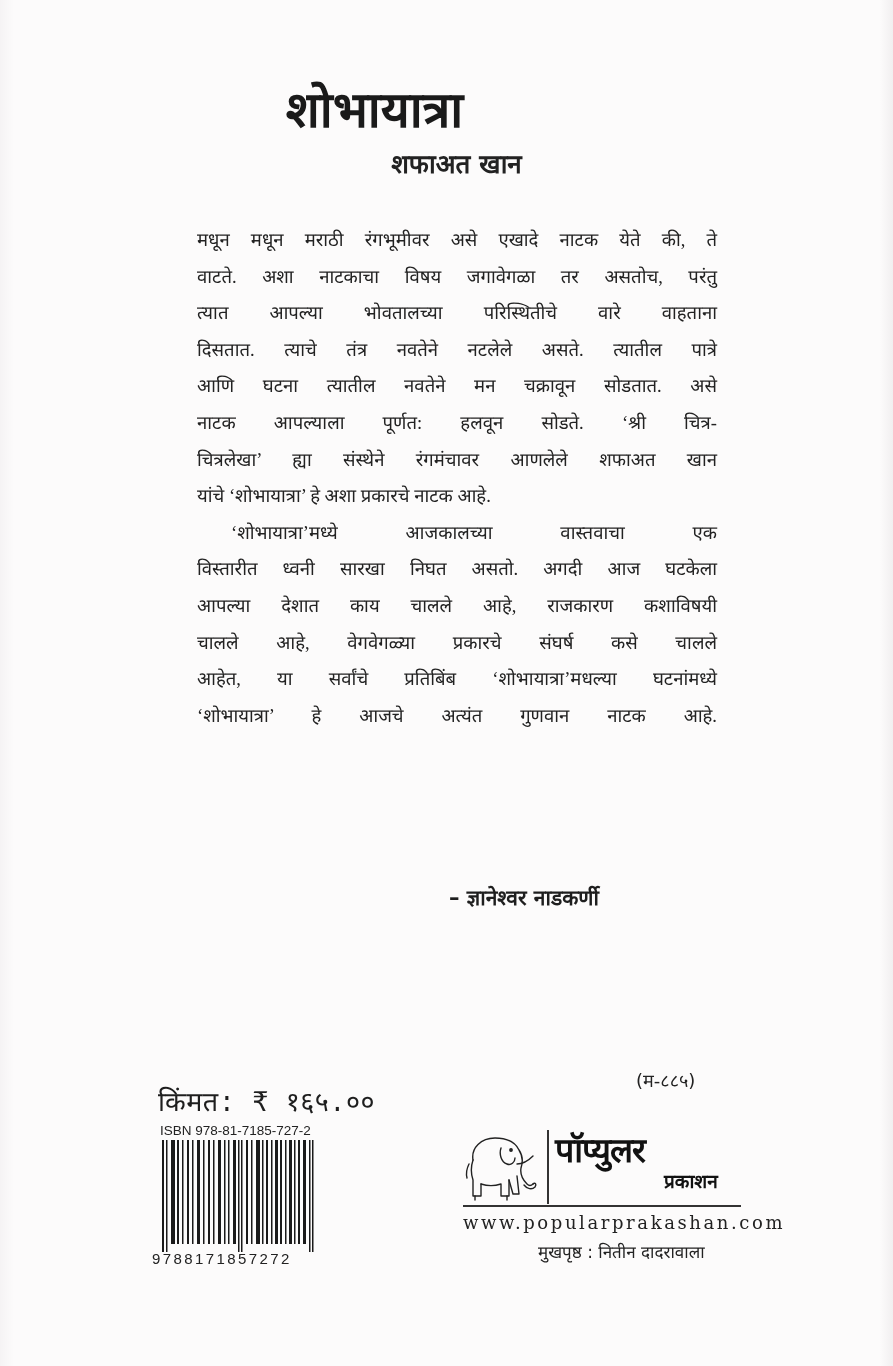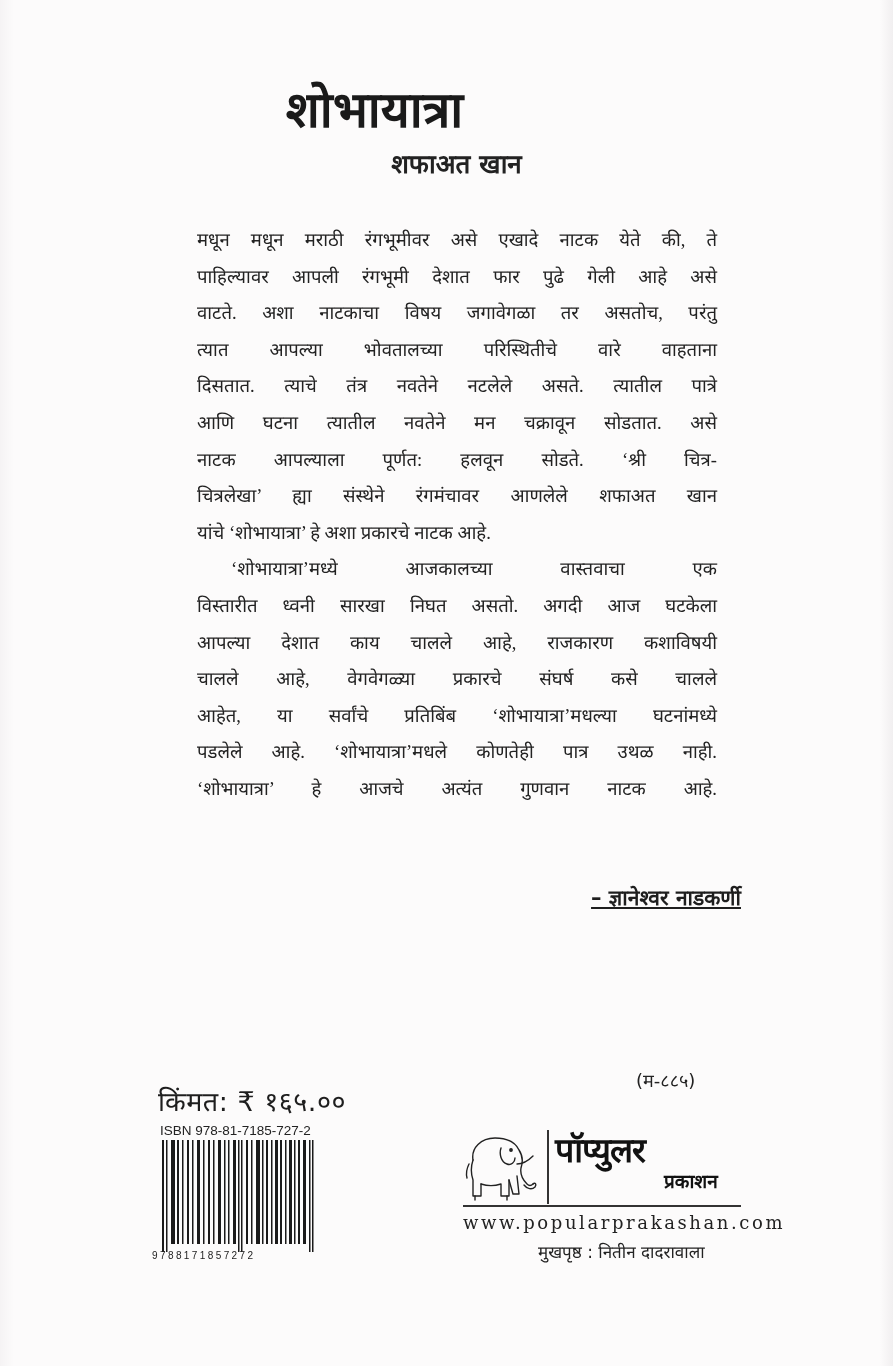--- a/index.html
+++ b/index.html
@@ -60,38 +60,38 @@
   }
   .line.justify {
     text-align: justify;
     text-align-last: justify;
   }
   .line.indent {
     padding-left: 34px;
   }
   .signature {
     position: absolute;
-    left: 496px;
+    left: 449px;
     width: 245px;
     top: 883px;
-    text-align: right;
+    text-align: left;
     font-size: 21px;
     font-weight: bold;
     color: #1e1e1e;
     white-space: nowrap;
-    text-decoration: underline;
   }
   .price {
     position: absolute;
     left: 158px;
     top: 1082px;
     font-size: 27px;
     color: #1e1e1e;
     white-space: nowrap;
     letter-spacing: 0.5px;
+    font-family: Liberation Mono, monospace;
   }
   .isbn {
     position: absolute;
     left: 160px;
     top: 1123px;
     font-family: "Liberation Sans", sans-serif;
     font-size: 13.5px;
     color: #222;
     white-space: nowrap;
   }
@@ -101,21 +101,21 @@
     top: 1140px;
     width: 156px;
     height: 112px;
   }
   .barcode-digits {
     position: absolute;
     left: 152px;
     top: 1250px;
     width: 168px;
     font-family: "Liberation Sans", sans-serif;
-    font-size: 10px;
+    font-size: 15px;
     letter-spacing: 2.4px;
     color: #222;
     white-space: nowrap;
     background: transparent;
   }
   .catalog-code {
     position: absolute;
     left: 636px;
     top: 1068px;
     font-size: 18px;
@@ -195,34 +195,32 @@
 </head>
 <body>
 
 <div class="page">
 
   <div class="title">शोभायात्रा</div>
   <div class="author">शफाअत खान</div>
 
   <div class="body-text">
     <span class="line justify">मधून मधून मराठी रंगभूमीवर असे एखादे नाटक येते की, ते</span>
-    <span class="line justify">पाहिल्यावर आपली रंगभूमी देशात फार पुढे गेली आहे असे</span>
     <span class="line justify">वाटते. अशा नाटकाचा विषय जगावेगळा तर असतोच, परंतु</span>
     <span class="line justify">त्यात आपल्या भोवतालच्या परिस्थितीचे वारे वाहताना</span>
     <span class="line justify">दिसतात. त्याचे तंत्र नवतेने नटलेले असते. त्यातील पात्रे</span>
     <span class="line justify">आणि घटना त्यातील नवतेने मन चक्रावून सोडतात. असे</span>
     <span class="line justify">नाटक आपल्याला पूर्णत: हलवून सोडते. ‘श्री चित्र-</span>
     <span class="line justify">चित्रलेखा’ ह्या संस्थेने रंगमंचावर आणलेले शफाअत खान</span>
     <span class="line">यांचे ‘शोभायात्रा’ हे अशा प्रकारचे नाटक आहे.</span>
     <span class="line justify indent">‘शोभायात्रा’मध्ये आजकालच्या वास्तवाचा एक</span>
     <span class="line justify">विस्तारीत ध्वनी सारखा निघत असतो. अगदी आज घटकेला</span>
     <span class="line justify">आपल्या देशात काय चालले आहे, राजकारण कशाविषयी</span>
     <span class="line justify">चालले आहे, वेगवेगळ्या प्रकारचे संघर्ष कसे चालले</span>
     <span class="line justify">आहेत, या सर्वांचे प्रतिबिंब ‘शोभायात्रा’मधल्या घटनांमध्ये</span>
-    <span class="line justify">पडलेले आहे. ‘शोभायात्रा’मधले कोणतेही पात्र उथळ नाही.</span>
     <span class="line justify">‘शोभायात्रा’ हे आजचे अत्यंत गुणवान नाटक आहे.</span>
   </div>
 
   <div class="signature">– ज्ञानेश्वर नाडकर्णी</div>
 
   <div class="price">
     <span>किंमत:</span>
     <span>₹</span>
     <span>१६५.००</span>
   </div>

